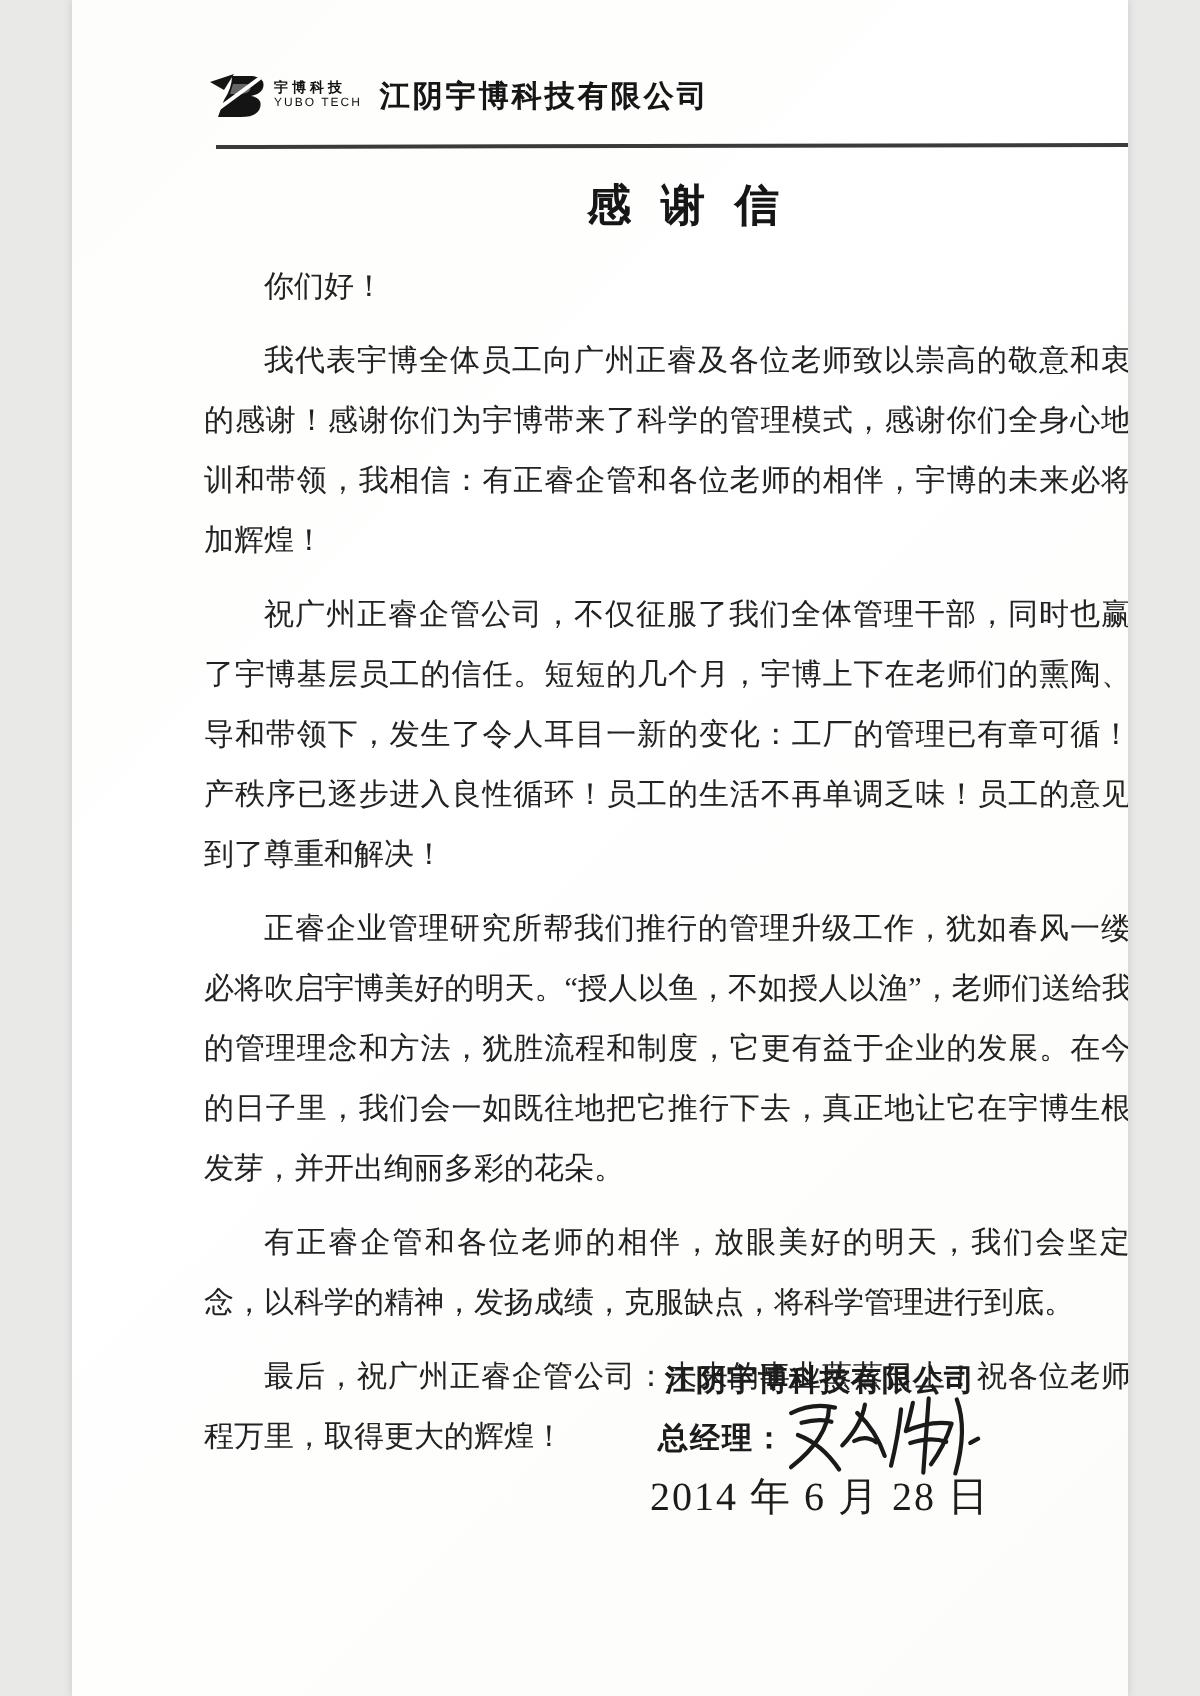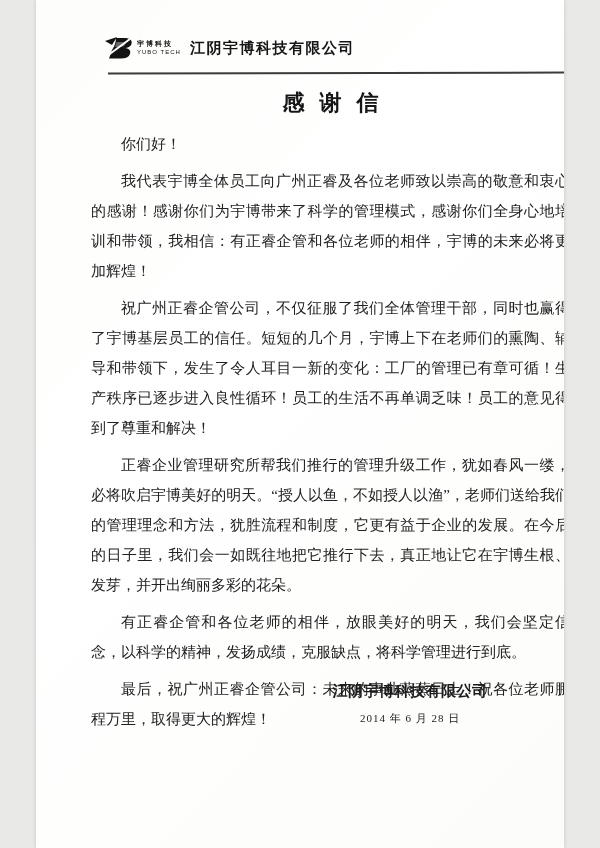--- a/index.html
+++ b/index.html
@@ -23,21 +23,21 @@
   .logo-mark { display:block; }
   .logo-captions { margin-left:3px; line-height:1; }
   .logo-cap-cn { font-size:7px; letter-spacing:2px; font-weight:bold; color:#111; white-space:nowrap; }
   .logo-cap-en { font-size:6px; letter-spacing:1px; color:#111; font-family:"Liberation Sans",sans-serif; white-space:nowrap; margin-top:1px; }
   .company-name { font-size:15px; font-weight:bold; letter-spacing:1.5px; color:#161616; }
   .rule {
     position:absolute; top:72px; left:72px; width:460px; height:2px;
     background:#3b3b3b; transform:rotate(-.12deg);
   }
   
-  .content { position:absolute; top:88px; left:55px; width:479px;font-family:Liberation Serif, serif; }
+  .content { position:absolute; top:88px; left:66px; width:479px;font-family:Liberation Serif, serif; }
   .title {
     text-align:center; font-size:22px; font-weight:bold;
     letter-spacing:15px; text-indent:15px; color:#161616;
     margin-bottom:11px;
   }
   .line, .para {
     font-size:15px; line-height:30px; text-align:justify;
     color:#222;
   }
   .indent { text-indent:2em; }
@@ -47,21 +47,21 @@
     position:absolute; top:679px; right:64px; width:180px;
     text-align:center; color:#1c1c1c;
   }
   .signoff-company { font-size:15px; font-weight:bold; letter-spacing:.5px; line-height:24px; }
   .signoff-role-row {
     display:flex; align-items:center; justify-content:center;
     height:30px; margin-top:1px;
   }
   .signoff-role { font-size:15px; font-weight:bold; letter-spacing:1px; white-space:nowrap; }
   .signature-svg { margin:-9px 0 -7px -2px; transform:rotate(-2deg); }
-  .signoff-date { font-size:11px; letter-spacing:1px; line-height:26px; margin-top:2px; white-space:nowrap; }
+  .signoff-date { font-size:20px; letter-spacing:1px; line-height:26px; margin-top:2px; white-space:nowrap; }
 </style>
 </head>
 <body>
 
 <div class="page">
 
   <div class="header">
     <div class="logo">
       <svg class="logo-mark" width="30" height="24" viewBox="0 0 30 24" aria-hidden="true">
 
@@ -85,16 +85,40 @@
     <div class="line indent">你们好！</div>
     <p class="para indent">我代表宇博全体员工向广州正睿及各位老师致以崇高的敬意和衷心的感谢！感谢你们为宇博带来了科学的管理模式，感谢你们全身心地培训和带领，我相信：有正睿企管和各位老师的相伴，宇博的未来必将更加辉煌！</p>
     <p class="para indent">祝广州正睿企管公司，不仅征服了我们全体管理干部，同时也赢得了宇博基层员工的信任。短短的几个月，宇博上下在老师们的熏陶、辅导和带领下，发生了令人耳目一新的变化：工厂的管理已有章可循！生产秩序已逐步进入良性循环！员工的生活不再单调乏味！员工的意见得到了尊重和解决！</p>
     <p class="para indent">正睿企业管理研究所帮我们推行的管理升级工作，犹如春风一缕，必将吹启宇博美好的明天。“授人以鱼，不如授人以渔”，老师们送给我们的管理理念和方法，犹胜流程和制度，它更有益于企业的发展。在今后的日子里，我们会一如既往地把它推行下去，真正地让它在宇博生根、发芽，并开出绚丽多彩的花朵。</p>
     <p class="para indent">有正睿企管和各位老师的相伴，放眼美好的明天，我们会坚定信念，以科学的精神，发扬成绩，克服缺点，将科学管理进行到底。</p>
     <p class="para indent">最后，祝广州正睿企管公司：未来的事业蒸蒸日上！祝各位老师鹏程万里，取得更大的辉煌！</p>
   </div>
 
   <div class="signoff">
     <div class="signoff-company">江阴宇博科技有限公司</div>
+    <div class="signoff-role-row">
+      <span class="signoff-role">总经理：</span>
+      <svg class="signature-svg" width="100" height="44" viewBox="0 0 100 44" aria-hidden="true">
+        <g stroke="#1a1a1a" stroke-width="2.1" fill="none" stroke-linecap="round" stroke-linejoin="round">
+
+          <path d="M5 9 Q16 4 27 7"></path>
+          <path d="M10 14 Q19 12 25 14"></path>
+          <path d="M24 7 Q23 22 4 36"></path>
+          <path d="M8 20 Q20 25 28 38"></path>
+
+          <path d="M42 6 Q40 16 30 26"></path>
+          <path d="M38 10 Q47 19 51 32"></path>
+          <path d="M36 24 Q42 21 47 25"></path>
+
+          <path d="M60 9 Q58 23 54 37"></path>
+          <path d="M66 6 Q64 14 62 20 Q74 15 85 17 Q81 28 74 37"></path>
+          <path d="M64 26 Q74 23 82 26"></path>
+          <path d="M74 4 Q72 22 70 41"></path>
+          <path d="M88 5 Q93 20 86 42"></path>
+
+          <path d="M94 27 L98 25"></path>
+        </g>
+      </svg>
+    </div>
     <div class="signoff-date">2014 年 6 月 28 日</div>
   </div>
 
 </div>
 
 </body></html>

